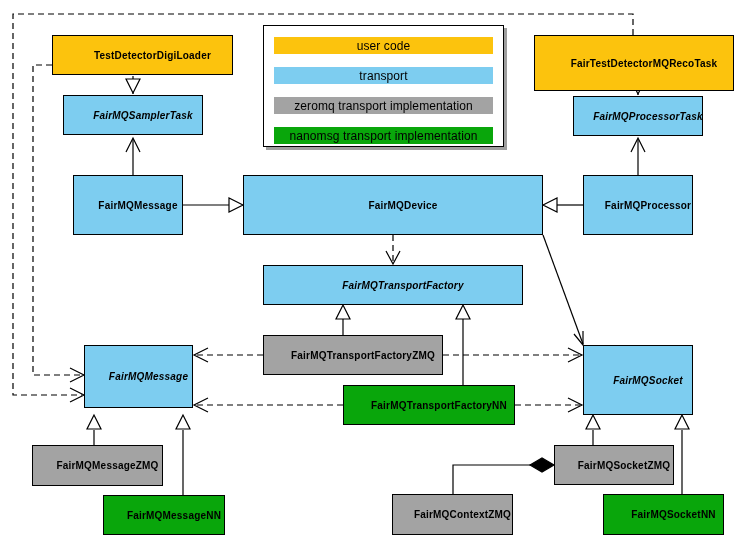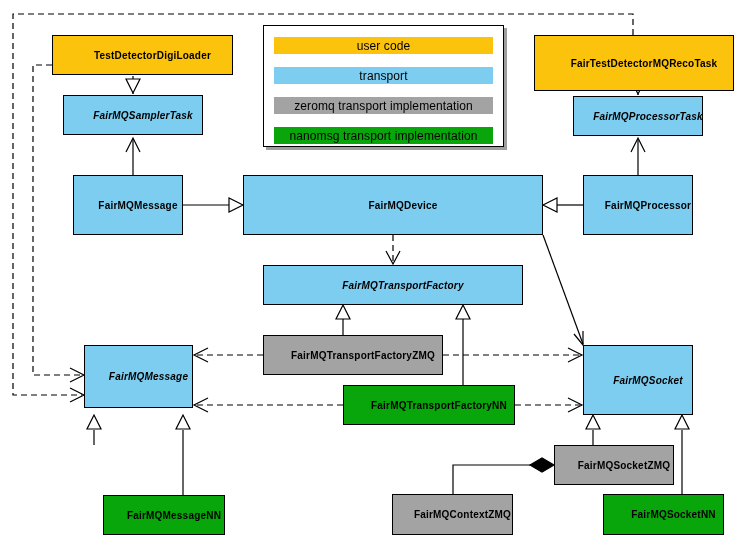--- a/index.html
+++ b/index.html
@@ -155,18 +155,19 @@
   <div class="node framework abstract" style="left:63px;top:95px;width:140px;height:40px">FairMQSamplerTask</div>
   <div class="node framework abstract" style="left:573px;top:96px;width:130px;height:40px">FairMQProcessorTask</div>
   <div class="node framework" style="left:73px;top:175px;width:110px;height:60px">FairMQMessage</div>
   <div class="node framework" style="left:243px;top:175px;width:300px;height:60px">FairMQDevice</div>
   <div class="node framework" style="left:583px;top:175px;width:110px;height:60px">FairMQProcessor</div>
   <div class="node framework abstract" style="left:263px;top:265px;width:260px;height:40px">FairMQTransportFactory</div>
   <div class="node zeromq" style="left:263px;top:335px;width:180px;height:40px">FairMQTransportFactoryZMQ</div>
   <div class="node nanomsg" style="left:343px;top:385px;width:172px;height:40px">FairMQTransportFactoryNN</div>
   <div class="node framework abstract" style="left:84px;top:345px;width:109px;height:63px">FairMQMessage</div>
   <div class="node framework abstract" style="left:583px;top:345px;width:110px;height:70px">FairMQSocket</div>
+  <div class="node zeromq" style="left:32px;top:445px;width:131px;height:41px">FairMQMessageZMQ</div>
   <div class="node nanomsg" style="left:103px;top:495px;width:122px;height:40px">FairMQMessageNN</div>
   <div class="node zeromq" style="left:392px;top:494px;width:121px;height:41px">FairMQContextZMQ</div>
   <div class="node zeromq" style="left:554px;top:445px;width:120px;height:40px">FairMQSocketZMQ</div>
   <div class="node nanomsg" style="left:603px;top:494px;width:121px;height:41px">FairMQSocketNN</div>
 
 </div>
 
 </body></html>

